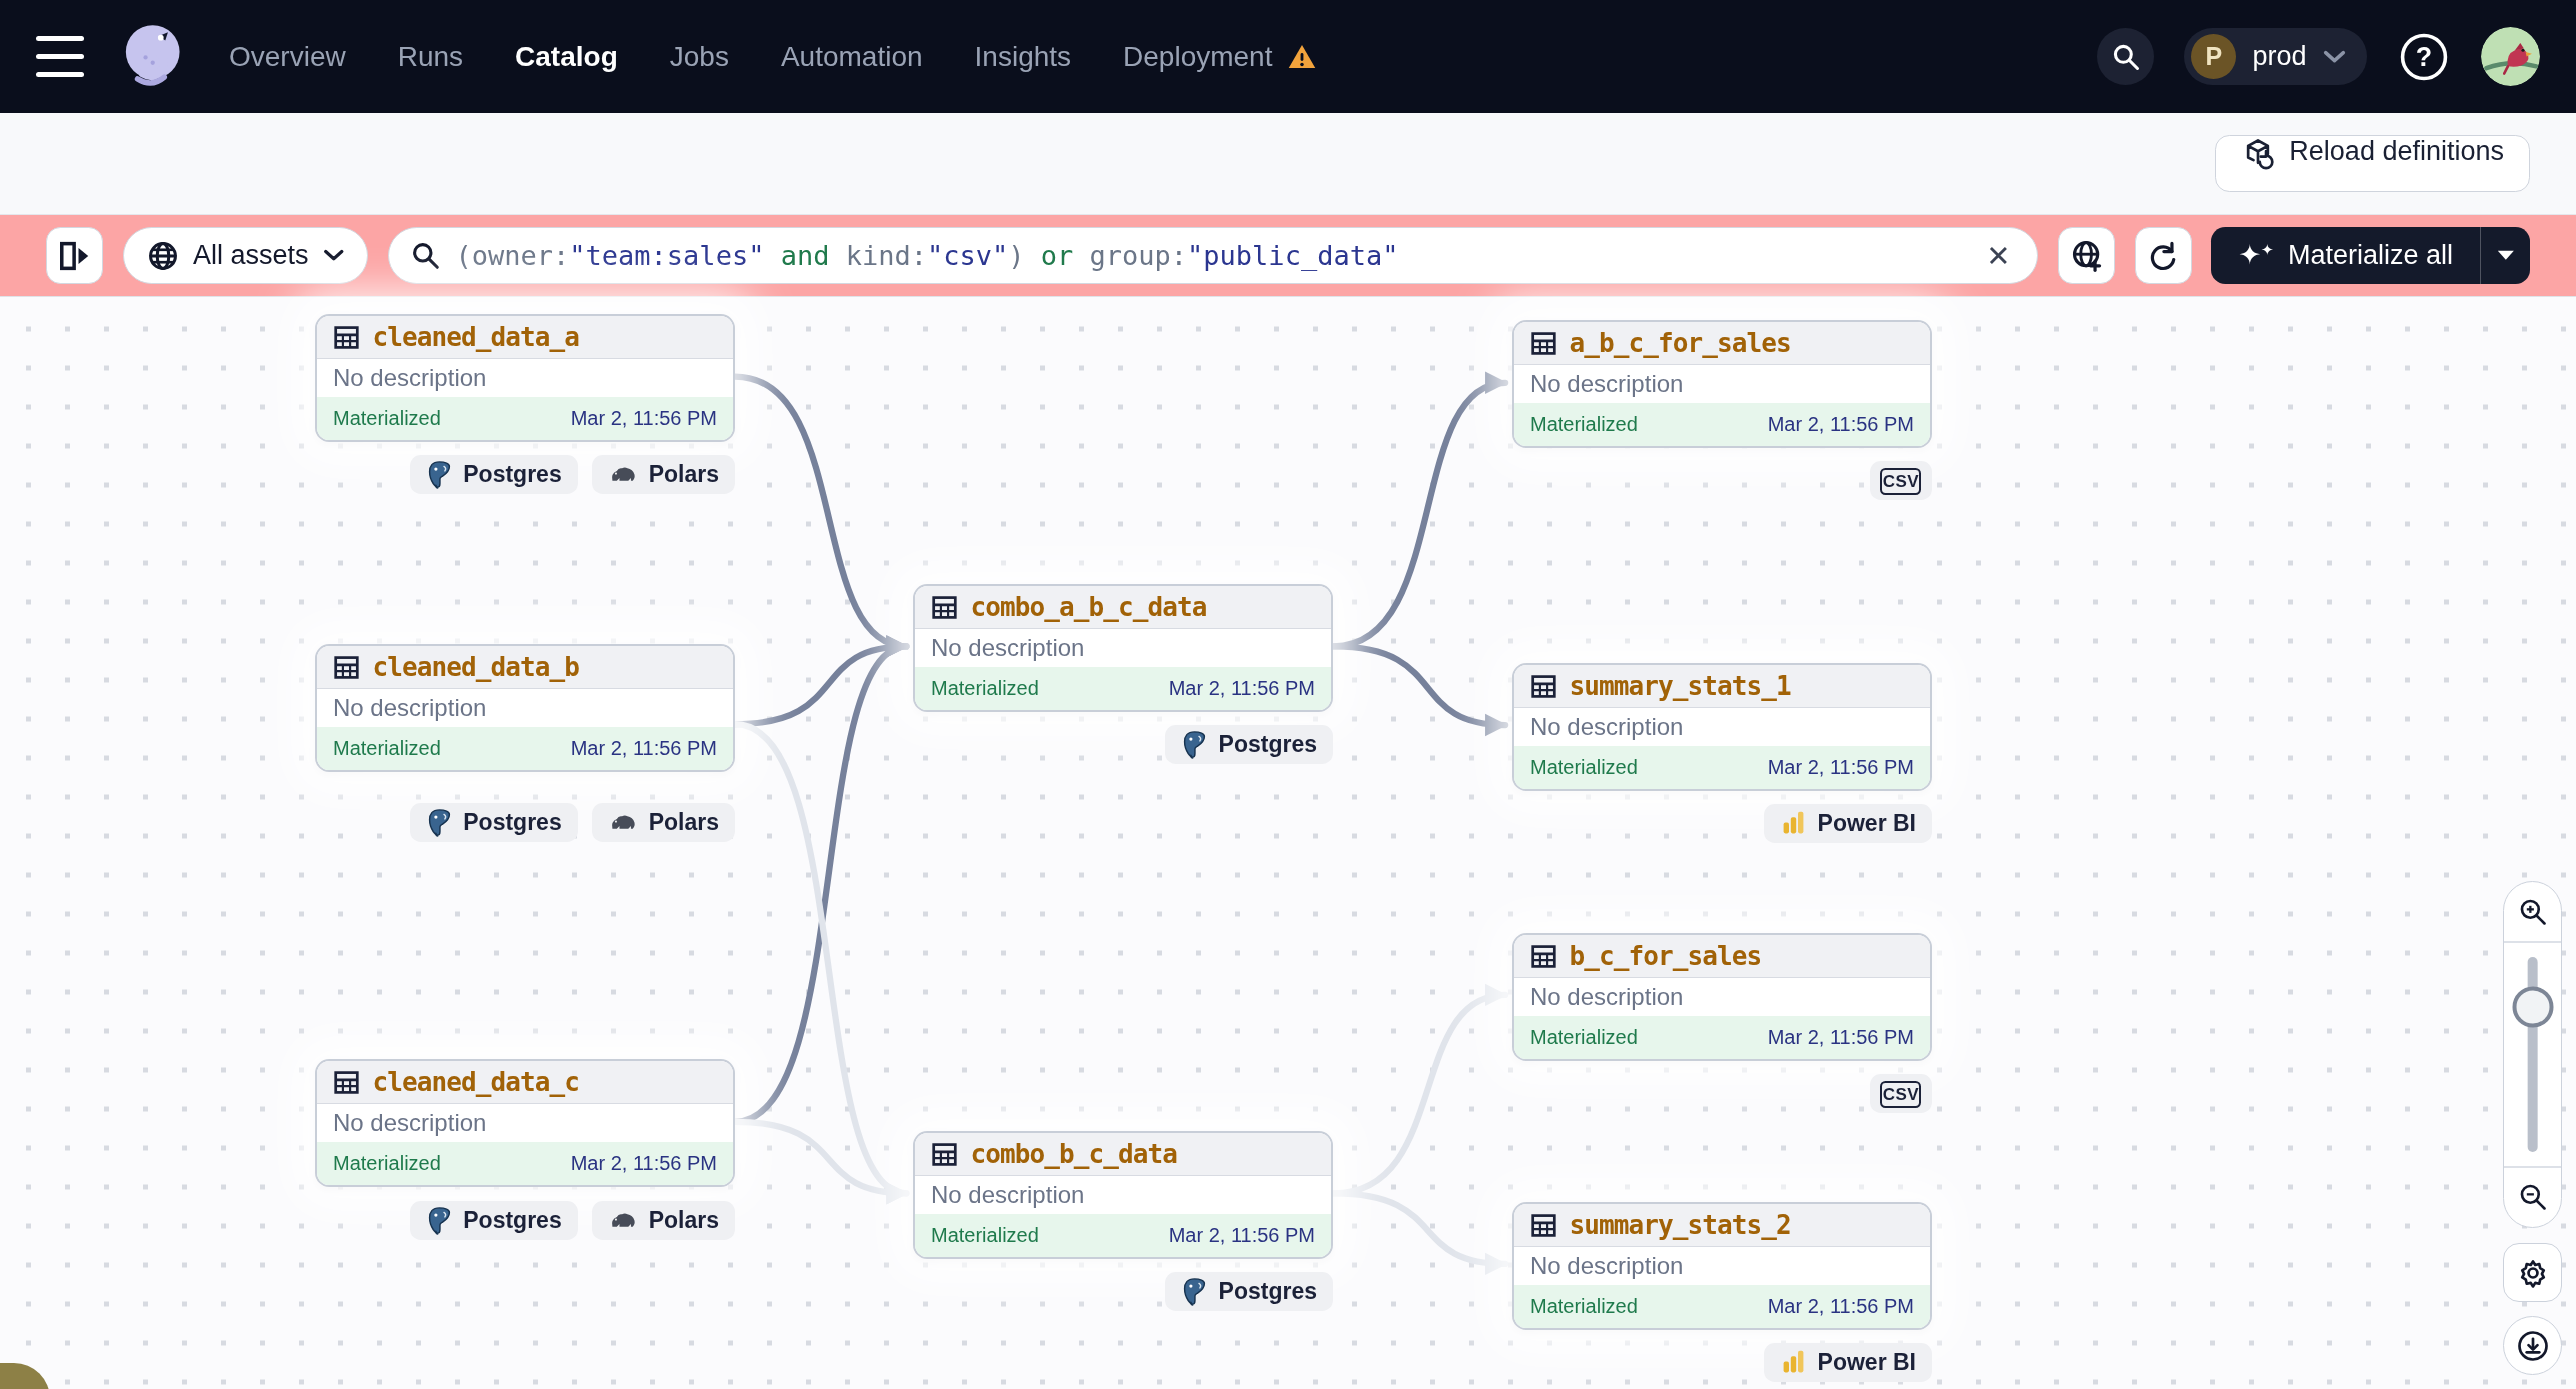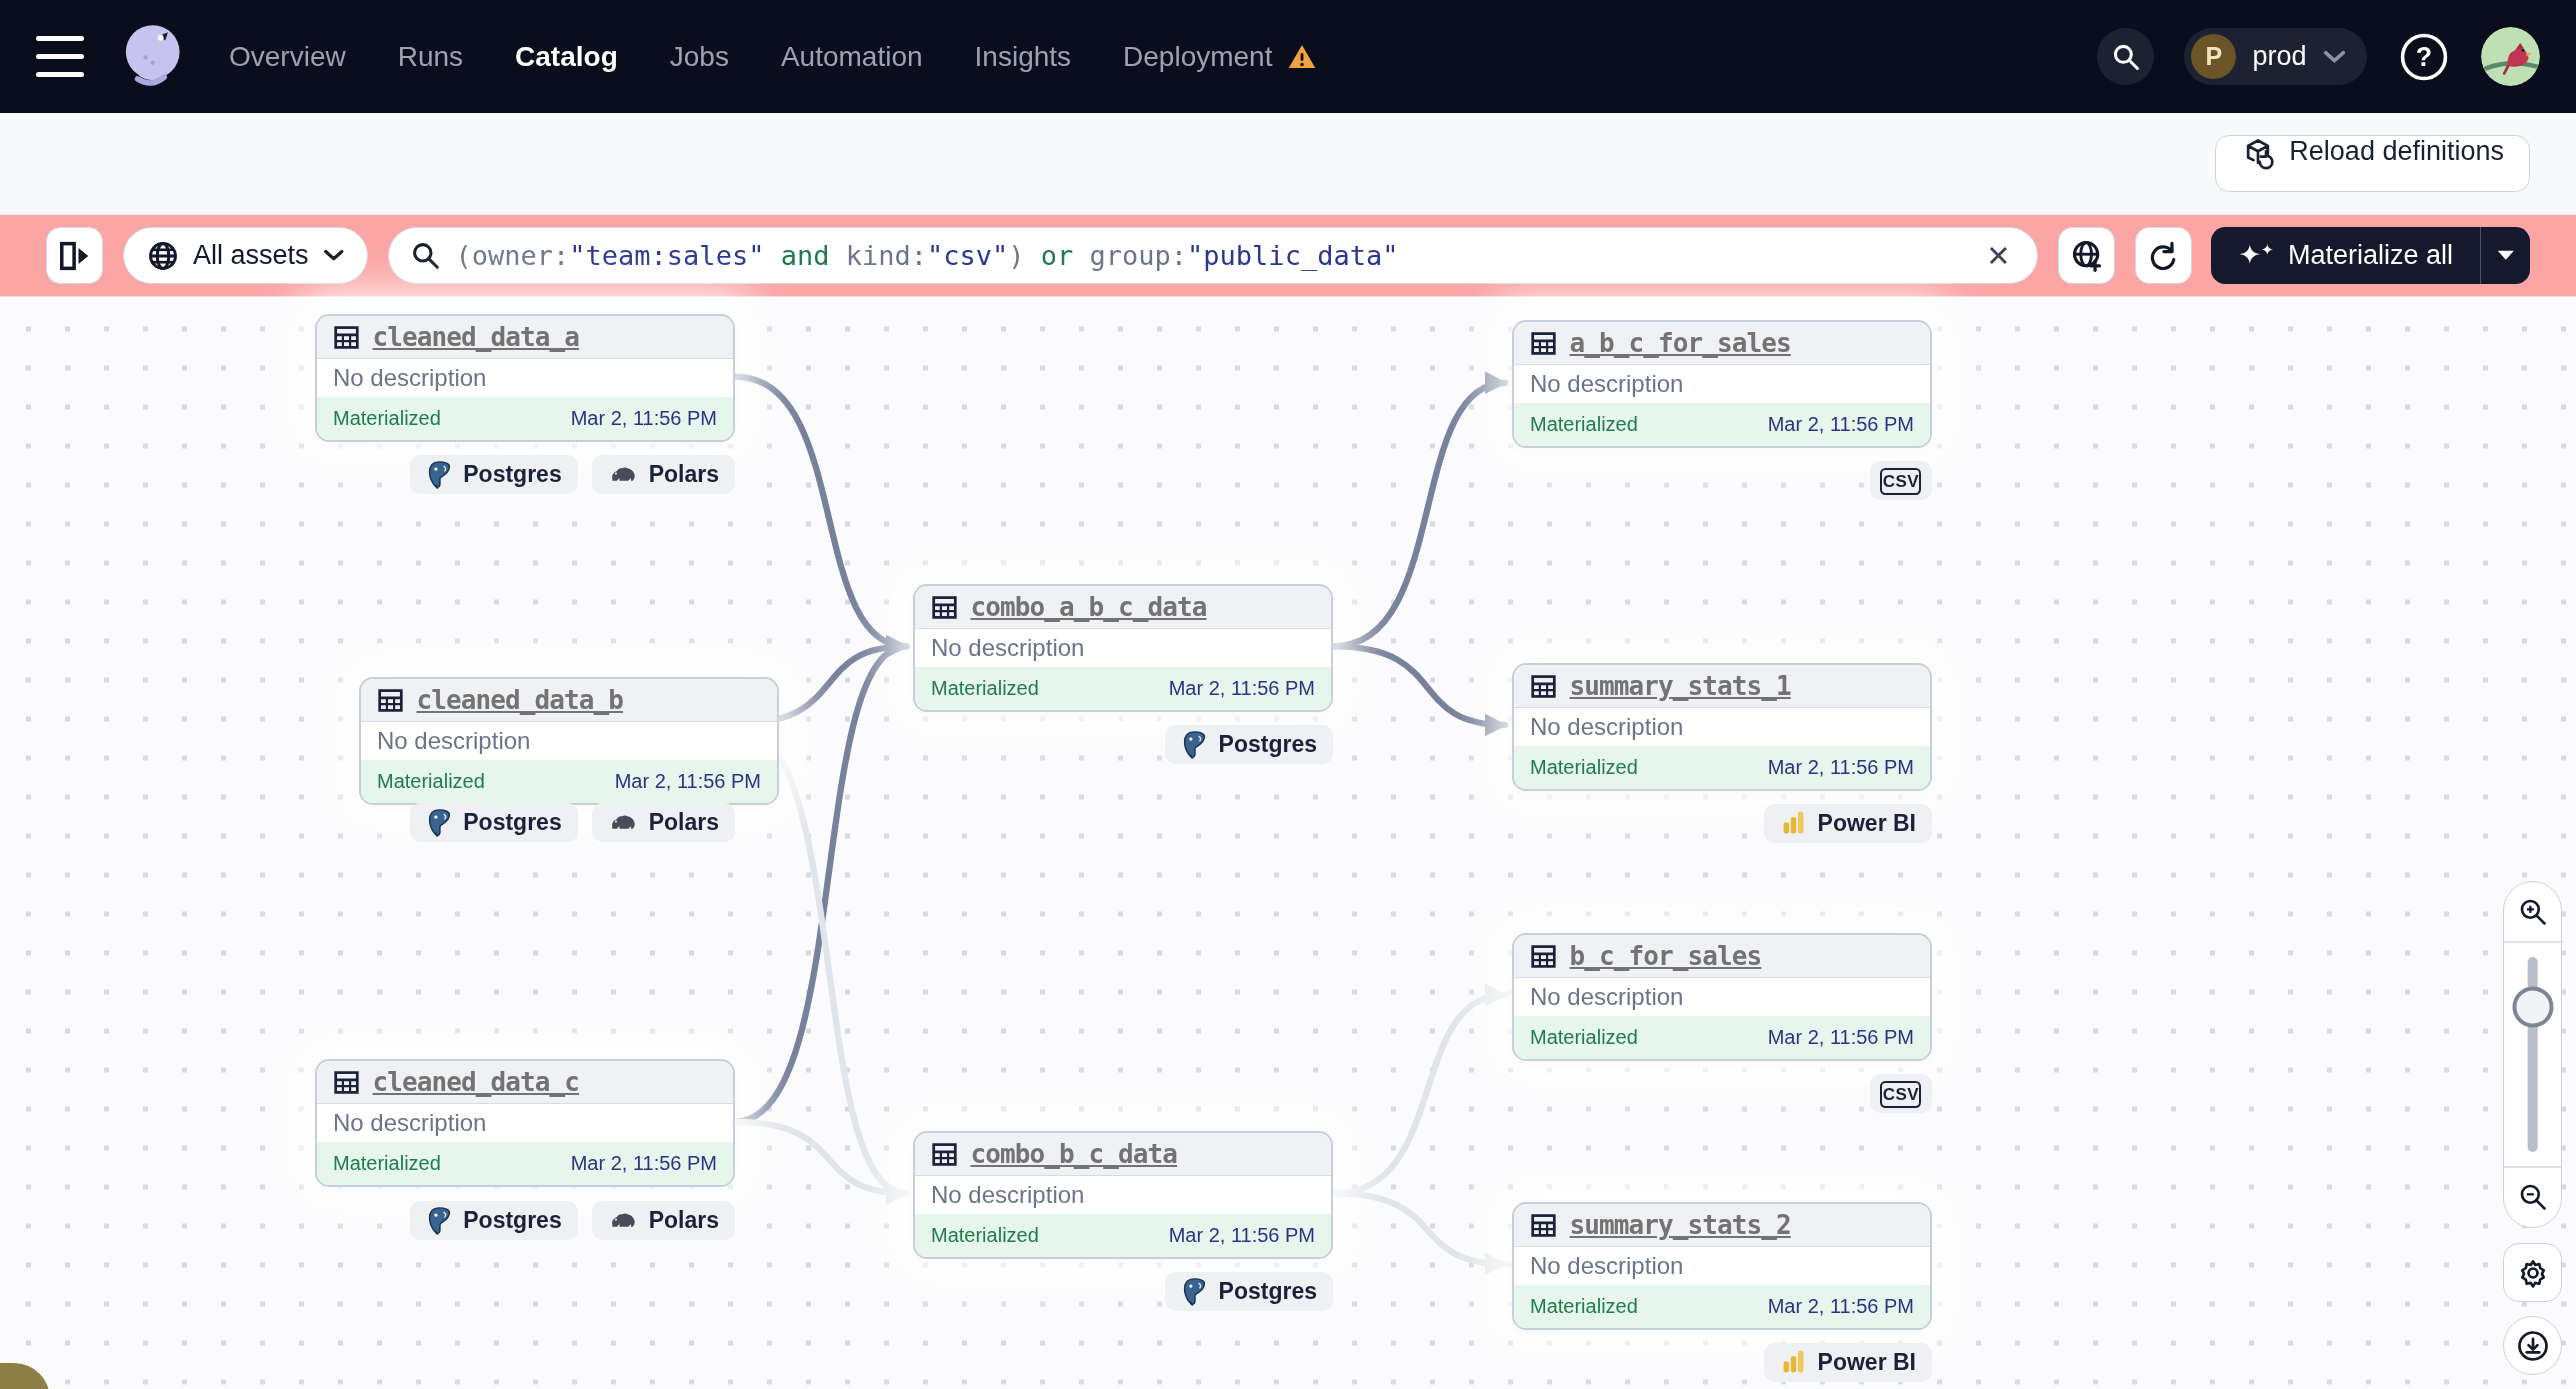--- a/index.html
+++ b/index.html
@@ -45,21 +45,21 @@
   
   .canvas { position:relative; width:2576px; height:1092px;
     background-color:#fbfbfd;
     background-image:radial-gradient(#d7dae1 2.9px, transparent 2.9px);
     background-size:39px 39px; background-position:9px 12.5px; }
   .edges { position:absolute; left:0; top:0; width:100%; height:100%; }
 
   .asset-node { position:absolute; width:420px; border:2.2px solid #c8ced8; border-radius:14.3px; background:#fff;
     box-shadow:0 0 41px 23px rgba(255,255,255,.85), 0 2.7px 7.2px rgba(20,26,43,.08); overflow:hidden; cursor:pointer; }
   .an-header { height:43px; background:#f0f1f4; border-bottom:1.8px solid #d8dbe2; display:flex; align-items:center; gap:12.5px; padding:0 16px; }
-  .an-name { font-family:"DejaVu Sans Mono", monospace; font-size:26px; font-weight:700; color:#737373; letter-spacing:-0.9px;text-decoration:underline; }
+  .an-name { font-family:"DejaVu Sans Mono", monospace; font-size:26px; font-weight:700; color:#a16207; letter-spacing:-0.9px; }
   .an-desc { height:38px; display:flex; align-items:center; padding:0 16px; font-size:24px; color:#6b7488; }
   .an-footer { height:43px; background:#e7f6ec; display:flex; align-items:center; justify-content:space-between; padding:0 16px; font-size:20px; }
   .an-status { color:#1f7a4c; }
   .an-time { color:#2a3382; }
 
   .badge-row { position:absolute; display:flex; justify-content:flex-end; gap:14.3px; }
   .kind-badge { height:39px; background:#eff0f3; border-radius:10.7px; display:flex; align-items:center; gap:10.7px; padding:0 16px; font-size:23px; font-weight:700; color:#1b2138; cursor:pointer; }
   .kind-badge.icon-only { padding:0 10.7px; }
   .csv-chip { display:inline-flex; align-items:center; justify-content:center; width:41px; height:27px; border:2.7px solid #1b2138; border-radius:5.4px; font-size:17px; font-weight:700; letter-spacing:0.4px; color:#1b2138; }
 
@@ -303,21 +303,21 @@
         <div class="kind-badge">
           <span>
             <svg width="30" height="23" viewBox="0 0 34 26">
               <path d="M5 20 q-2-8 5-11 q2-4 6-3 q3-2 6 0 q6 1 8 7 q1 4-2 7 l-2 0 0-3 -3 3 -10 0 0-3 -3 3 z" fill="#474c58"></path>
               <circle cx="9" cy="12" r="1.2" fill="#eee"></circle>
             </svg>
           </span>
           <span>Polars</span>
         </div>
       </div>
-      <div class="asset-node" style="left: 315px; top: 380px; margin-left: 44px;">
+      <div class="asset-node" style="left: 315px; top: 347px;">
     <div class="an-header">
       <span>
         <svg width="27" height="27" viewBox="0 0 30 30">
               <rect x="3" y="4" width="24" height="22" fill="none" stroke="#1b2138" stroke-width="3"></rect>
               <line x1="3" y1="12" x2="27" y2="12" stroke="#1b2138" stroke-width="3"></line>
               <line x1="3" y1="19" x2="27" y2="19" stroke="#1b2138" stroke-width="2.4"></line>
               <line x1="11" y1="12" x2="11" y2="26" stroke="#1b2138" stroke-width="2.4"></line>
               <line x1="19" y1="12" x2="19" y2="26" stroke="#1b2138" stroke-width="2.4"></line>
             </svg>
       </span>

